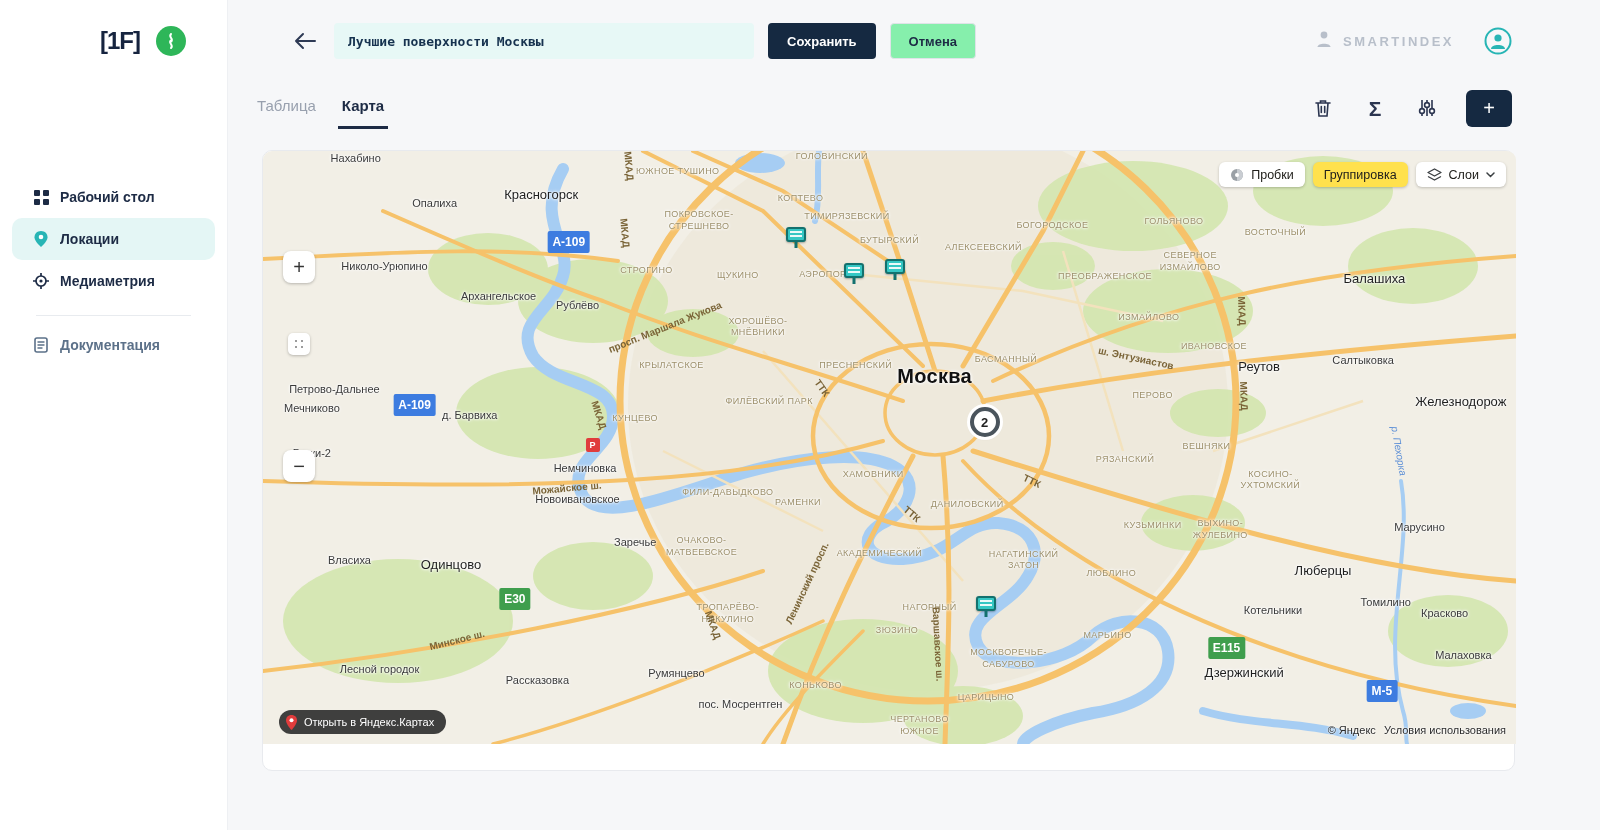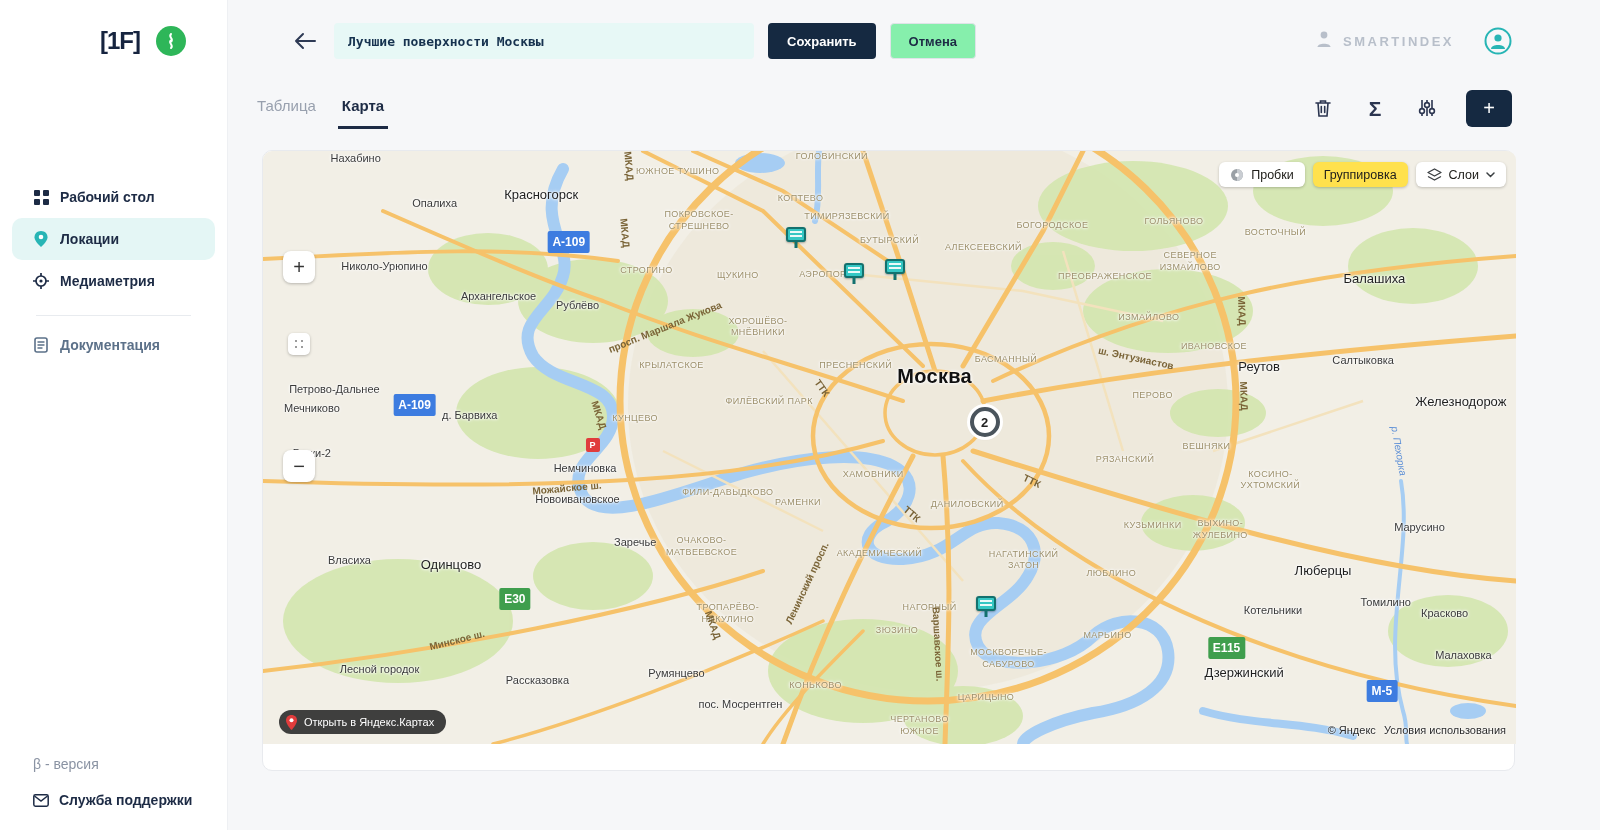--- a/index.html
+++ b/index.html
@@ -168,32 +168,20 @@
         <span class="nav-icon">
           <svg width="14" height="16" viewBox="0 0 14 16">
               <rect x="1" y="1" width="12" height="14" rx="2" fill="none" stroke="#5c7189" stroke-width="1.6"></rect>
               <path d="M4 5 H10 M4 8 H10 M4 11 H8" stroke="#5c7189" stroke-width="1.4" stroke-linecap="round"></path>
             </svg>
         </span>
         <span>Документация</span>
       </div>
     </nav>
 
-    <div class="side-footer">
-      <div class="beta">β - версия</div>
-      <div class="support">
-        <span class="nav-icon">
-          <svg width="16" height="13" viewBox="0 0 16 13">
-              <rect x="0.8" y="0.8" width="14.4" height="11.4" rx="1.6" fill="none" stroke="#1d2b45" stroke-width="1.5"></rect>
-              <path d="M1.5 2 L8 7 L14.5 2" fill="none" stroke="#1d2b45" stroke-width="1.5"></path>
-            </svg>
-        </span>
-        <span>Служба поддержки</span>
-      </div>
-    </div>
   </aside>
 
   <main class="main">
 
     <header class="topbar">
       <button class="back-btn">
         <svg width="22" height="18" viewBox="0 0 22 18">
             <path d="M9 2 L2 9 L9 16 M2 9 H21" fill="none" stroke="#2e3a55" stroke-width="2" stroke-linecap="round" stroke-linejoin="round"></path>
           </svg>
       </button>

